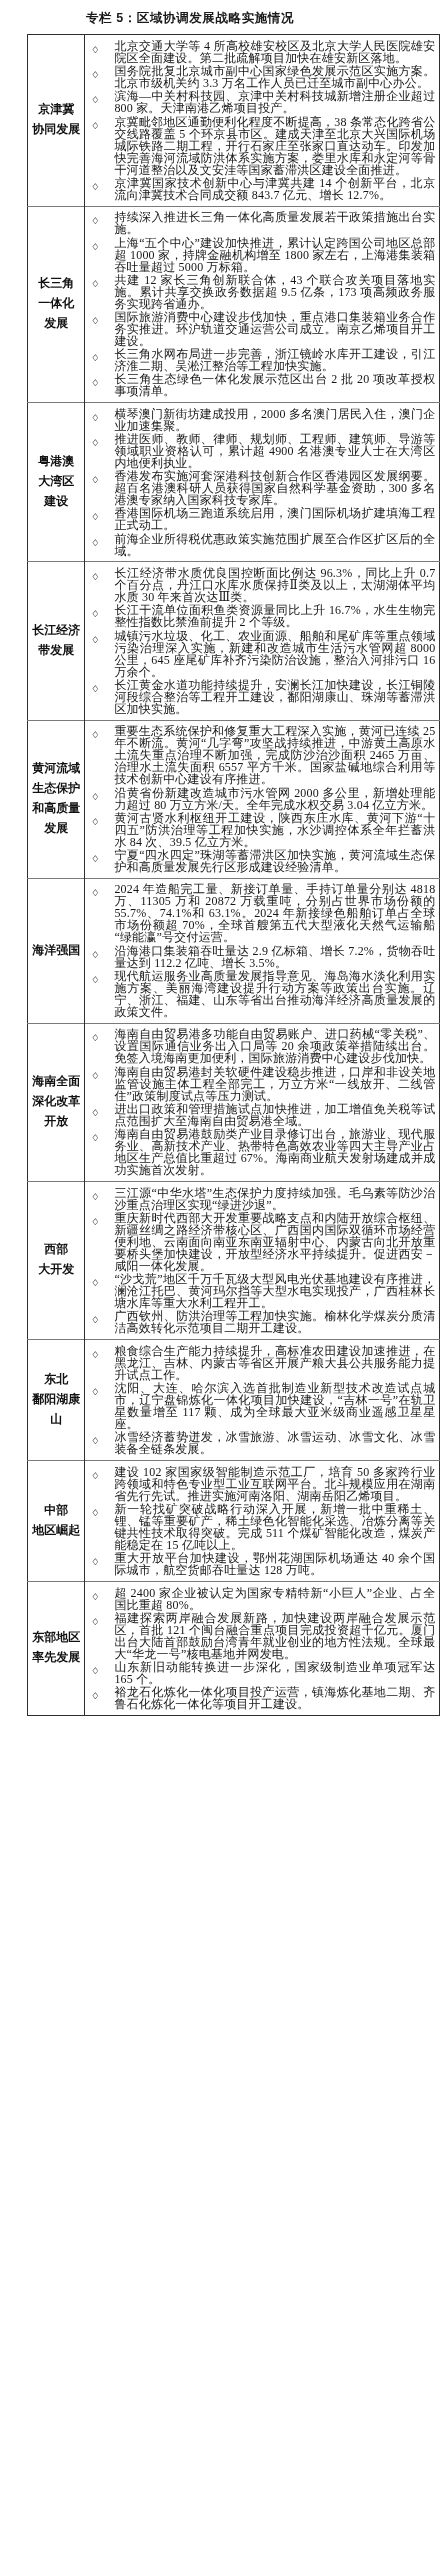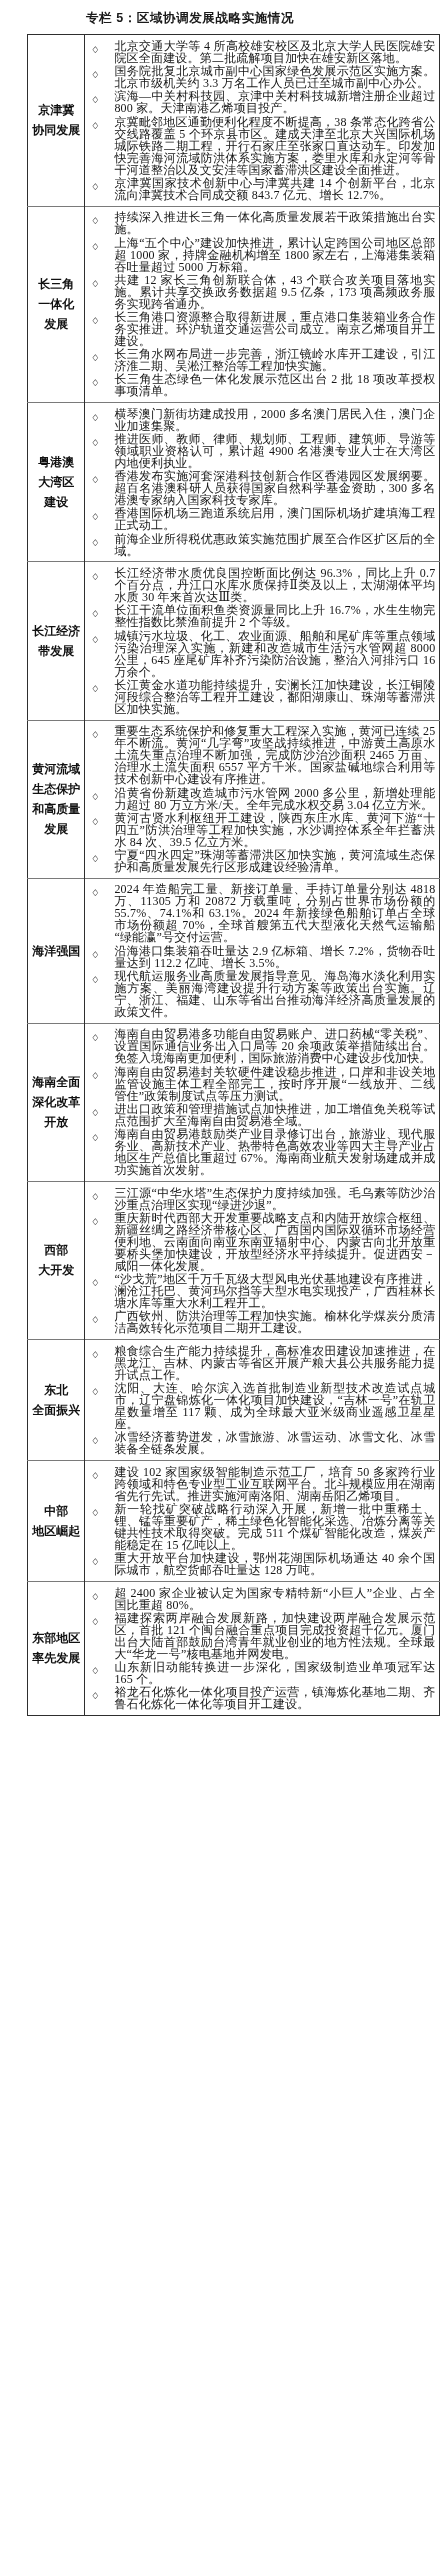--- a/index.html
+++ b/index.html
@@ -30,21 +30,21 @@
     width: 413px;
     border: 1.2px solid #2e2e2e;
   }
   table.box-table tr + tr > * {
     border-top: 1.2px solid #7a7a7a;
   }
   th.label-cell {
     width: 54px;
     vertical-align: middle;
     text-align: center;
-    font-family: Liberation Sans, sans-serif;
+    font-family: Liberation Mono, monospace;
     font-weight: bold;
     font-size: 12px;
     line-height: 20px;
     white-space: pre-line;
     border-right: 1.2px solid #2e2e2e;
     padding: 2.4px 1.2px;
     color: #111111;
   }
   td.content-cell {
     vertical-align: middle;
@@ -129,31 +129,31 @@
     <span class="bullet-text">上海“五个中心”建设加快推进，累计认定跨国公司地区总部超 1000 家，持牌金融机构增至 1800 家左右，上海港集装箱吞吐量超过 5000 万标箱。</span>
   </div>
 
   <div class="bullet-item">
     <span class="bullet-marker">◇</span>
     <span class="bullet-text">共建 12 家长三角创新联合体，43 个联合攻关项目落地实施。累计共享交换政务数据超 9.5 亿条，173 项高频政务服务实现跨省通办。</span>
   </div>
 
   <div class="bullet-item">
     <span class="bullet-marker">◇</span>
-    <span class="bullet-text">长三角港口资源整合取得新进展，重点港口集装箱业务合作务实推进。环沪轨道交通运营公司成立。南京乙烯项目开工建设。</span>
+    <span class="bullet-text">国际旅游消费中心建设步伐加快，重点港口集装箱业务合作务实推进。环沪轨道交通运营公司成立。南京乙烯项目开工建设。</span>
   </div>
 
   <div class="bullet-item">
     <span class="bullet-marker">◇</span>
     <span class="bullet-text">长三角水网布局进一步完善，浙江镜岭水库开工建设，引江济淮二期、吴淞江整治等工程加快实施。</span>
   </div>
 
   <div class="bullet-item">
     <span class="bullet-marker">◇</span>
-    <span class="bullet-text">长三角生态绿色一体化发展示范区出台 2 批 18 项改革授权事项清单。</span>
+    <span class="bullet-text">长三角生态绿色一体化发展示范区出台 2 批 20 项改革授权事项清单。</span>
   </div>
 </td>
   </tr>
 
   <tr>
     <th class="label-cell">粤港澳
 大湾区
 建设</th>
     <td class="content-cell">
   <div class="bullet-item">
@@ -262,21 +262,21 @@
 深化改革
 开放</th>
     <td class="content-cell">
   <div class="bullet-item">
     <span class="bullet-marker">◇</span>
     <span class="bullet-text">海南自由贸易港多功能自由贸易账户、进口药械“零关税”、设置国际通信业务出入口局等 20 余项政策举措陆续出台。免签入境海南更加便利，国际旅游消费中心建设步伐加快。</span>
   </div>
 
   <div class="bullet-item">
     <span class="bullet-marker">◇</span>
-    <span class="bullet-text">海南自由贸易港封关软硬件建设稳步推进，口岸和非设关地监管设施主体工程全部完工，按时序开展“一线放开、二线管住”政策制度试点等压力测试。</span>
+    <span class="bullet-text">海南自由贸易港封关软硬件建设稳步推进，口岸和非设关地监管设施主体工程全部完工，万立方米“一线放开、二线管住”政策制度试点等压力测试。</span>
   </div>
 
   <div class="bullet-item">
     <span class="bullet-marker">◇</span>
     <span class="bullet-text">进出口政策和管理措施试点加快推进，加工增值免关税等试点范围扩大至海南自由贸易港全域。</span>
   </div>
 
   <div class="bullet-item">
     <span class="bullet-marker">◇</span>
     <span class="bullet-text">海南自由贸易港鼓励类产业目录修订出台，旅游业、现代服务业、高新技术产业、热带特色高效农业等四大主导产业占地区生产总值比重超过 67%。海南商业航天发射场建成并成功实施首次发射。</span>
@@ -305,21 +305,21 @@
 
   <div class="bullet-item">
     <span class="bullet-marker">◇</span>
     <span class="bullet-text">广西钦州、防洪治理等工程加快实施。榆林化学煤炭分质清洁高效转化示范项目二期开工建设。</span>
   </div>
 </td>
   </tr>
 
   <tr>
     <th class="label-cell">东北
-全面振兴</th>
+鄱阳湖康山</th>
     <td class="content-cell">
   <div class="bullet-item">
     <span class="bullet-marker">◇</span>
     <span class="bullet-text">粮食综合生产能力持续提升，高标准农田建设加速推进，在黑龙江、吉林、内蒙古等省区开展产粮大县公共服务能力提升试点工作。</span>
   </div>
 
   <div class="bullet-item">
     <span class="bullet-marker">◇</span>
     <span class="bullet-text">沈阳、大连、哈尔滨入选首批制造业新型技术改造试点城市，辽宁盘锦炼化一体化项目加快建设，“吉林一号”在轨卫星数量增至 117 颗、成为全球最大亚米级商业遥感卫星星座。</span>
   </div>

